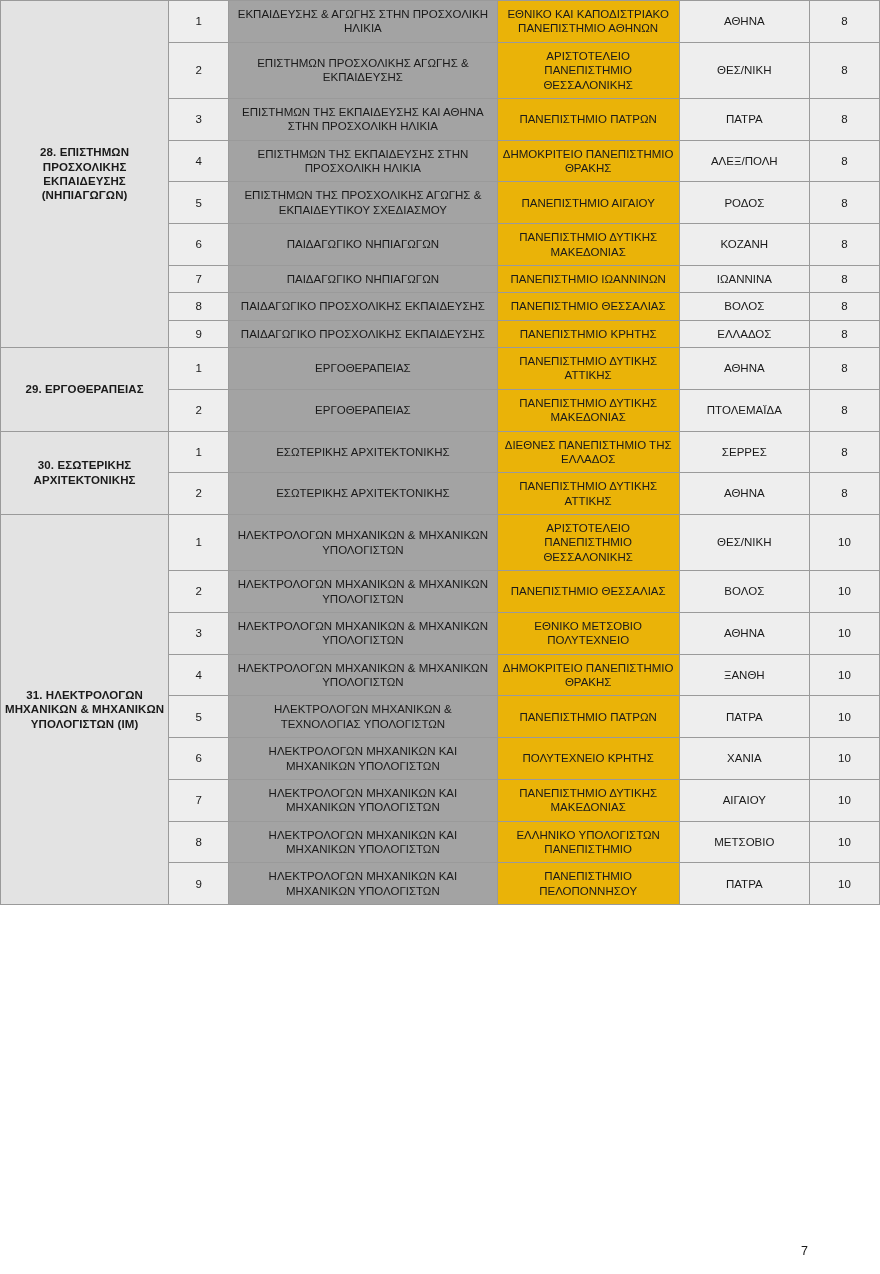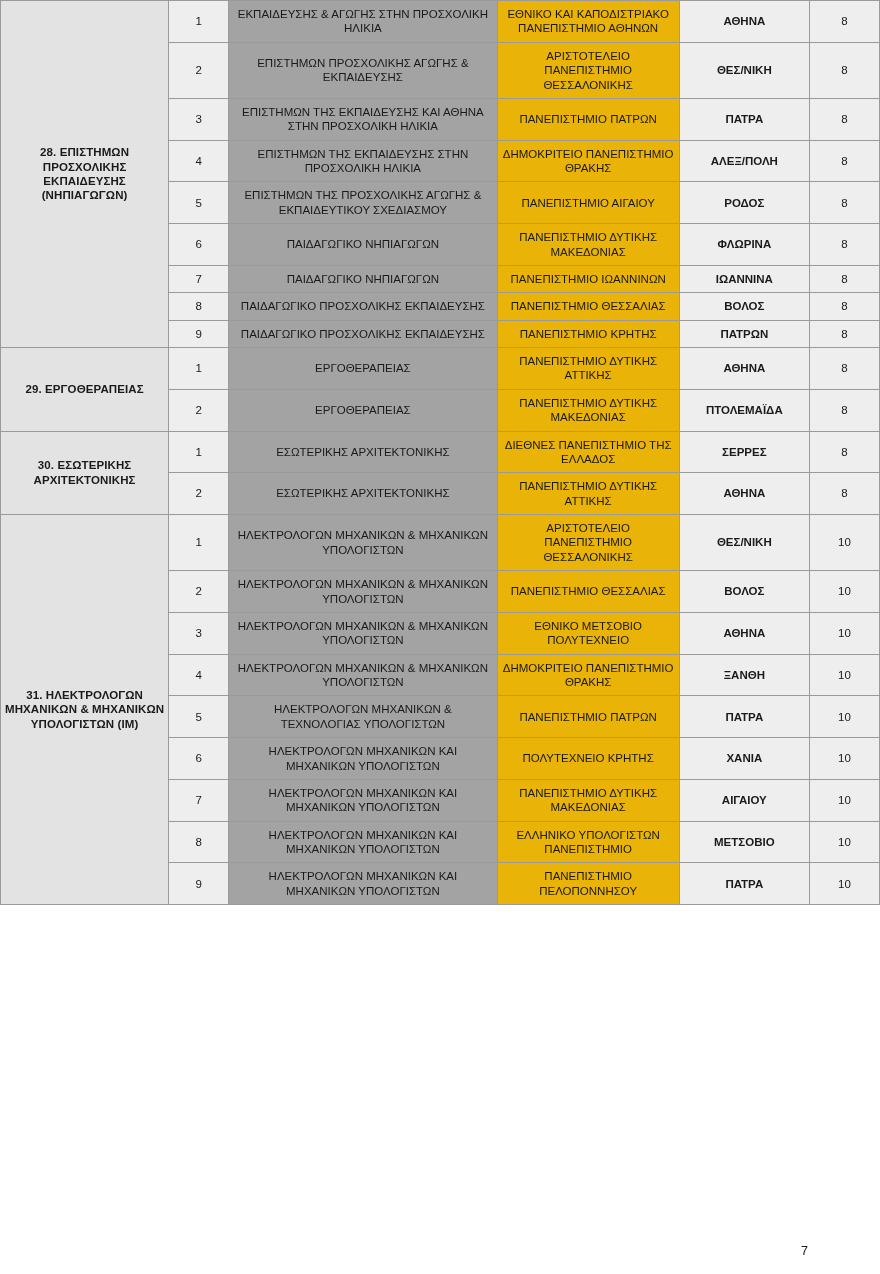--- a/index.html
+++ b/index.html
@@ -55,21 +55,20 @@
     font-size: 12px;
   }
   td.dept {
     background: #a3a3a3;
   }
   td.inst {
     background: #eab308;
   }
   td.city {
     background: #eeeeee;
-    font-weight: bold;
   }
   td.sem {
     background: #eeeeee;
     font-size: 12px;
   }
   .page-number {
     position: absolute;
     right: 72px;
     bottom: 16px;
     font-size: 12.5px;
@@ -124,42 +123,42 @@
           <td class="num">5</td>
           <td class="dept">ΕΠΙΣΤΗΜΩΝ ΤΗΣ ΠΡΟΣΧΟΛΙΚΗΣ ΑΓΩΓΗΣ &amp;  ΕΚΠΑΙΔΕΥΤΙΚΟΥ ΣΧΕΔΙΑΣΜΟΥ</td>
           <td class="inst">ΠΑΝΕΠΙΣΤΗΜΙΟ ΑΙΓΑΙΟΥ</td>
           <td class="city">ΡΟΔΟΣ</td>
           <td class="sem">8</td>
         </tr>
         <tr>
           <td class="num">6</td>
           <td class="dept">ΠΑΙΔΑΓΩΓΙΚΟ ΝΗΠΙΑΓΩΓΩΝ</td>
           <td class="inst">ΠΑΝΕΠΙΣΤΗΜΙΟ ΔΥΤΙΚΗΣ ΜΑΚΕΔΟΝΙΑΣ</td>
-          <td class="city">ΦΛΩΡΙΝΑ</td>
+          <td class="city">ΚΟΖΑΝΗ</td>
           <td class="sem">8</td>
         </tr>
         <tr>
           <td class="num">7</td>
           <td class="dept">ΠΑΙΔΑΓΩΓΙΚΟ ΝΗΠΙΑΓΩΓΩΝ</td>
           <td class="inst">ΠΑΝΕΠΙΣΤΗΜΙΟ ΙΩΑΝΝΙΝΩΝ</td>
           <td class="city">ΙΩΑΝΝΙΝΑ</td>
           <td class="sem">8</td>
         </tr>
         <tr>
           <td class="num">8</td>
           <td class="dept">ΠΑΙΔΑΓΩΓΙΚΟ ΠΡΟΣΧΟΛΙΚΗΣ ΕΚΠΑΙΔΕΥΣΗΣ</td>
           <td class="inst">ΠΑΝΕΠΙΣΤΗΜΙΟ ΘΕΣΣΑΛΙΑΣ</td>
           <td class="city">ΒΟΛΟΣ</td>
           <td class="sem">8</td>
         </tr>
         <tr>
           <td class="num">9</td>
           <td class="dept">ΠΑΙΔΑΓΩΓΙΚΟ ΠΡΟΣΧΟΛΙΚΗΣ ΕΚΠΑΙΔΕΥΣΗΣ</td>
           <td class="inst">ΠΑΝΕΠΙΣΤΗΜΙΟ ΚΡΗΤΗΣ</td>
-          <td class="city">ΠΑΤΡΩΝ</td>
+          <td class="city">ΕΛΛΑΔΟΣ</td>
           <td class="sem">8</td>
         </tr>
         <tr>
           <td class="group" rowspan="2">29. ΕΡΓΟΘΕΡΑΠΕΙΑΣ</td>
           <td class="num">1</td>
           <td class="dept">ΕΡΓΟΘΕΡΑΠΕΙΑΣ</td>
           <td class="inst">ΠΑΝΕΠΙΣΤΗΜΙΟ ΔΥΤΙΚΗΣ ΑΤΤΙΚΗΣ</td>
           <td class="city">ΑΘΗΝΑ</td>
           <td class="sem">8</td>
         </tr>

